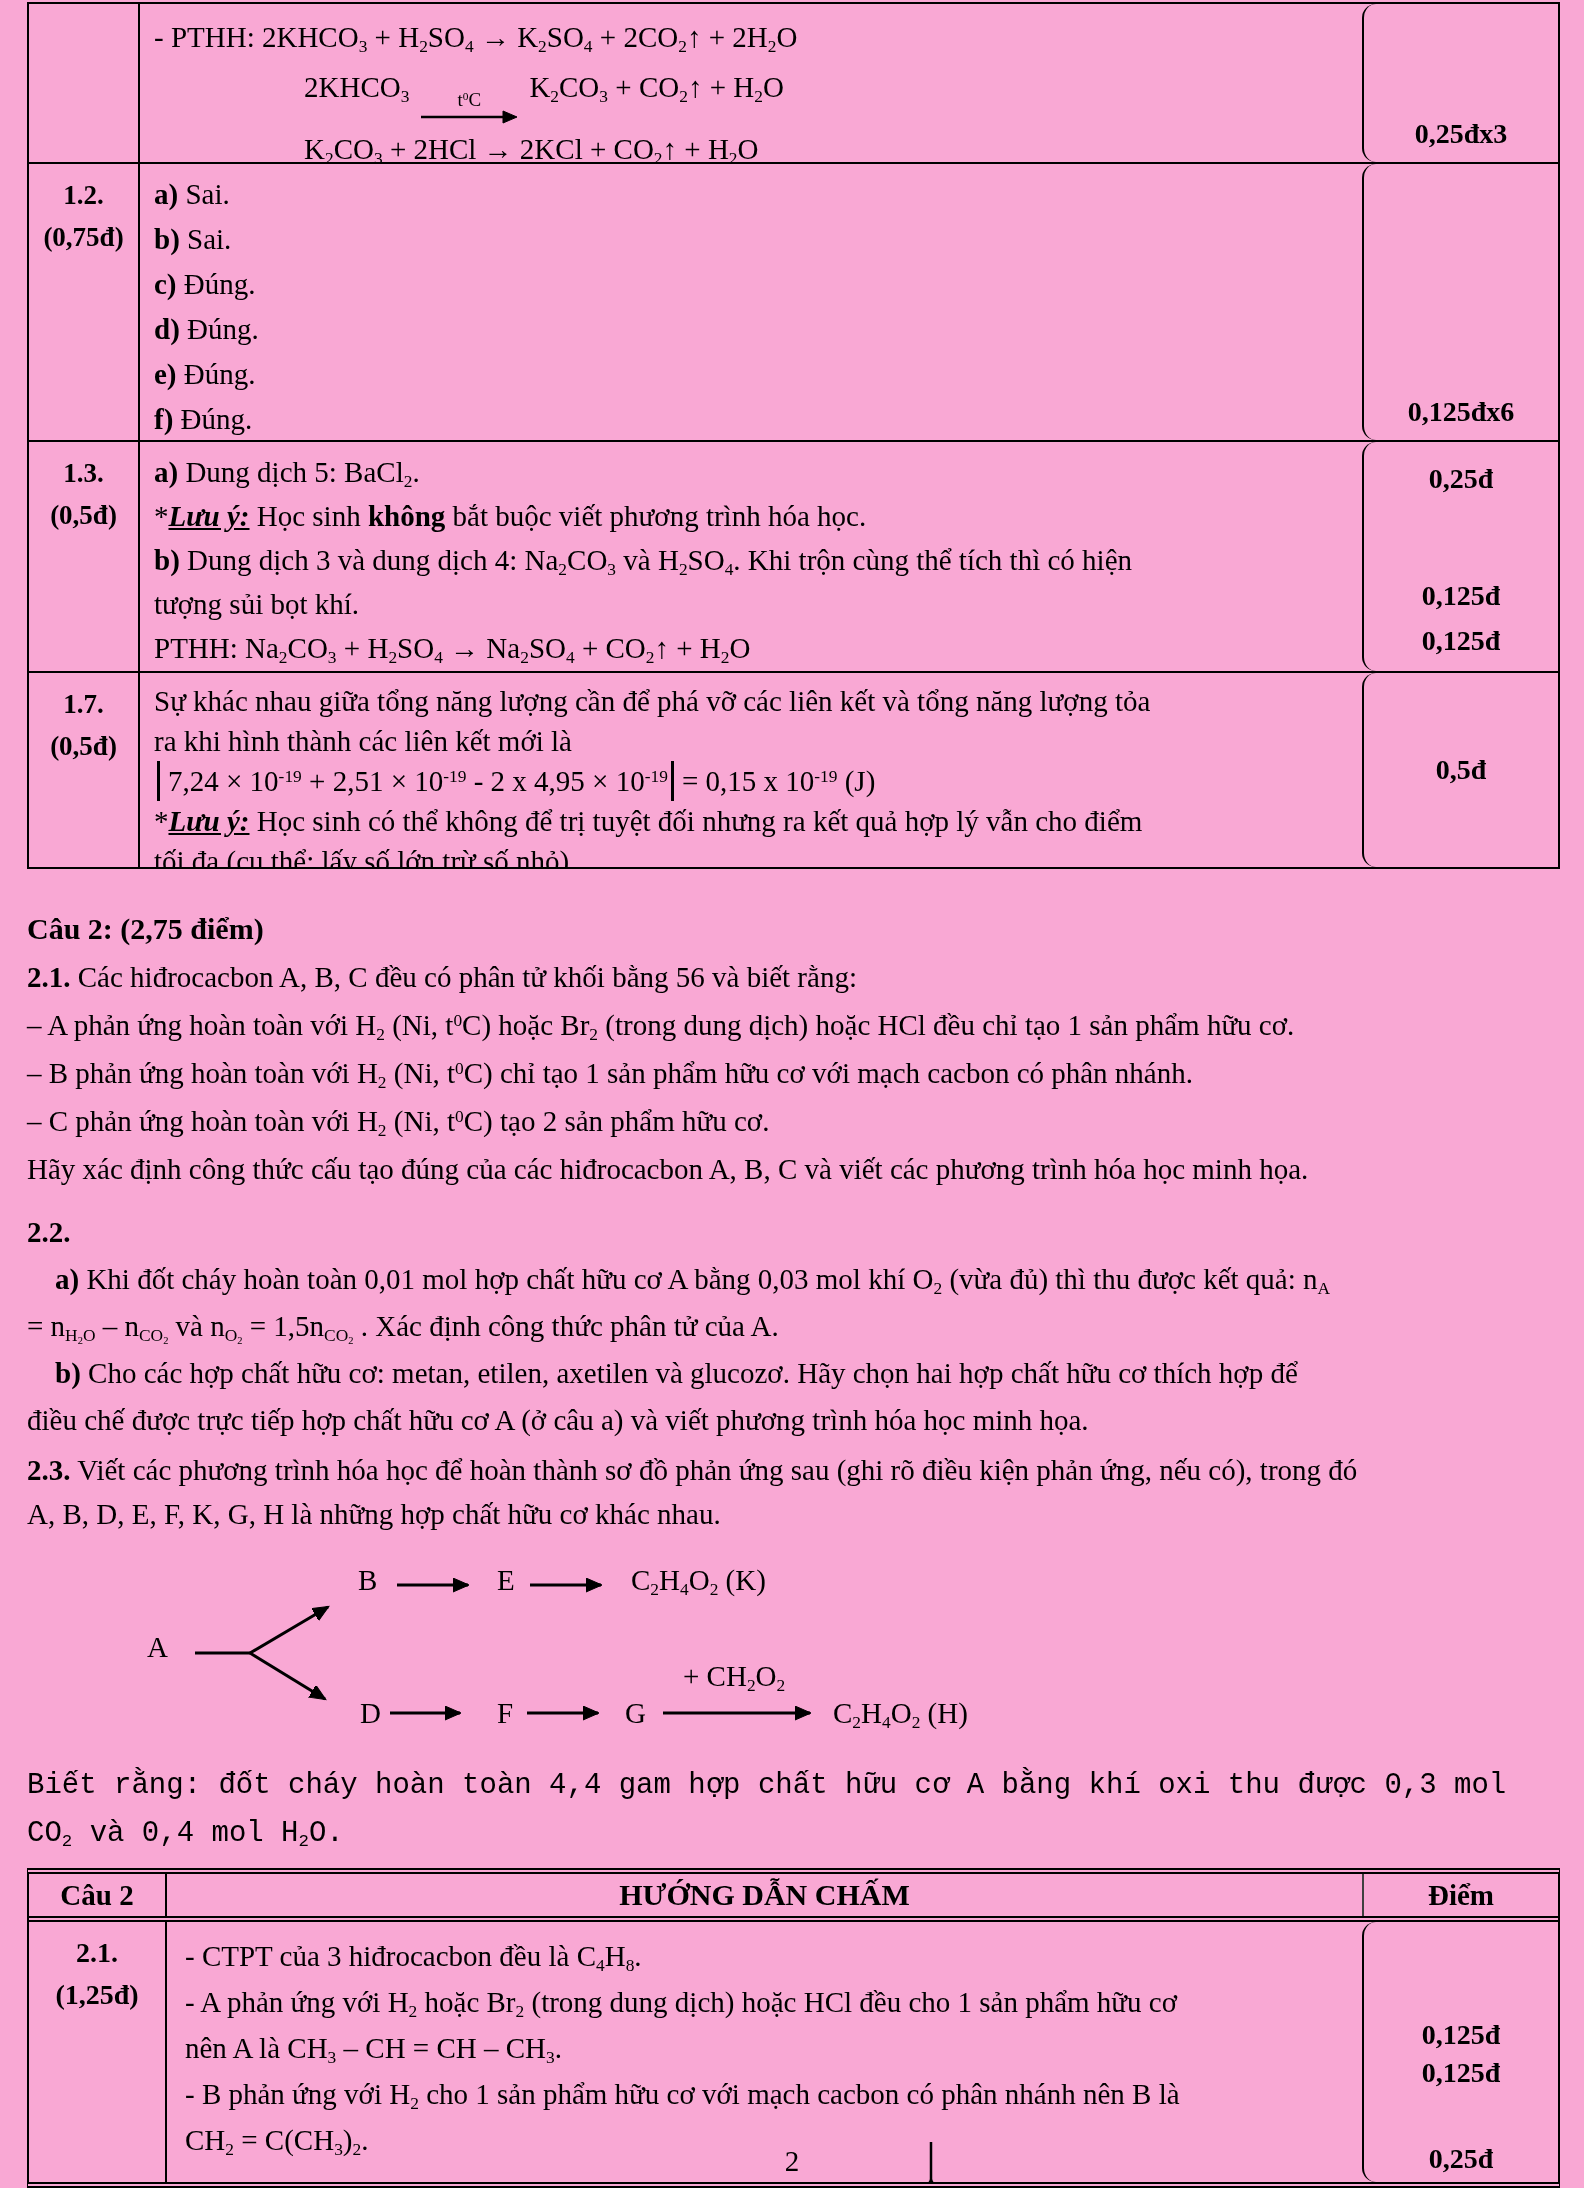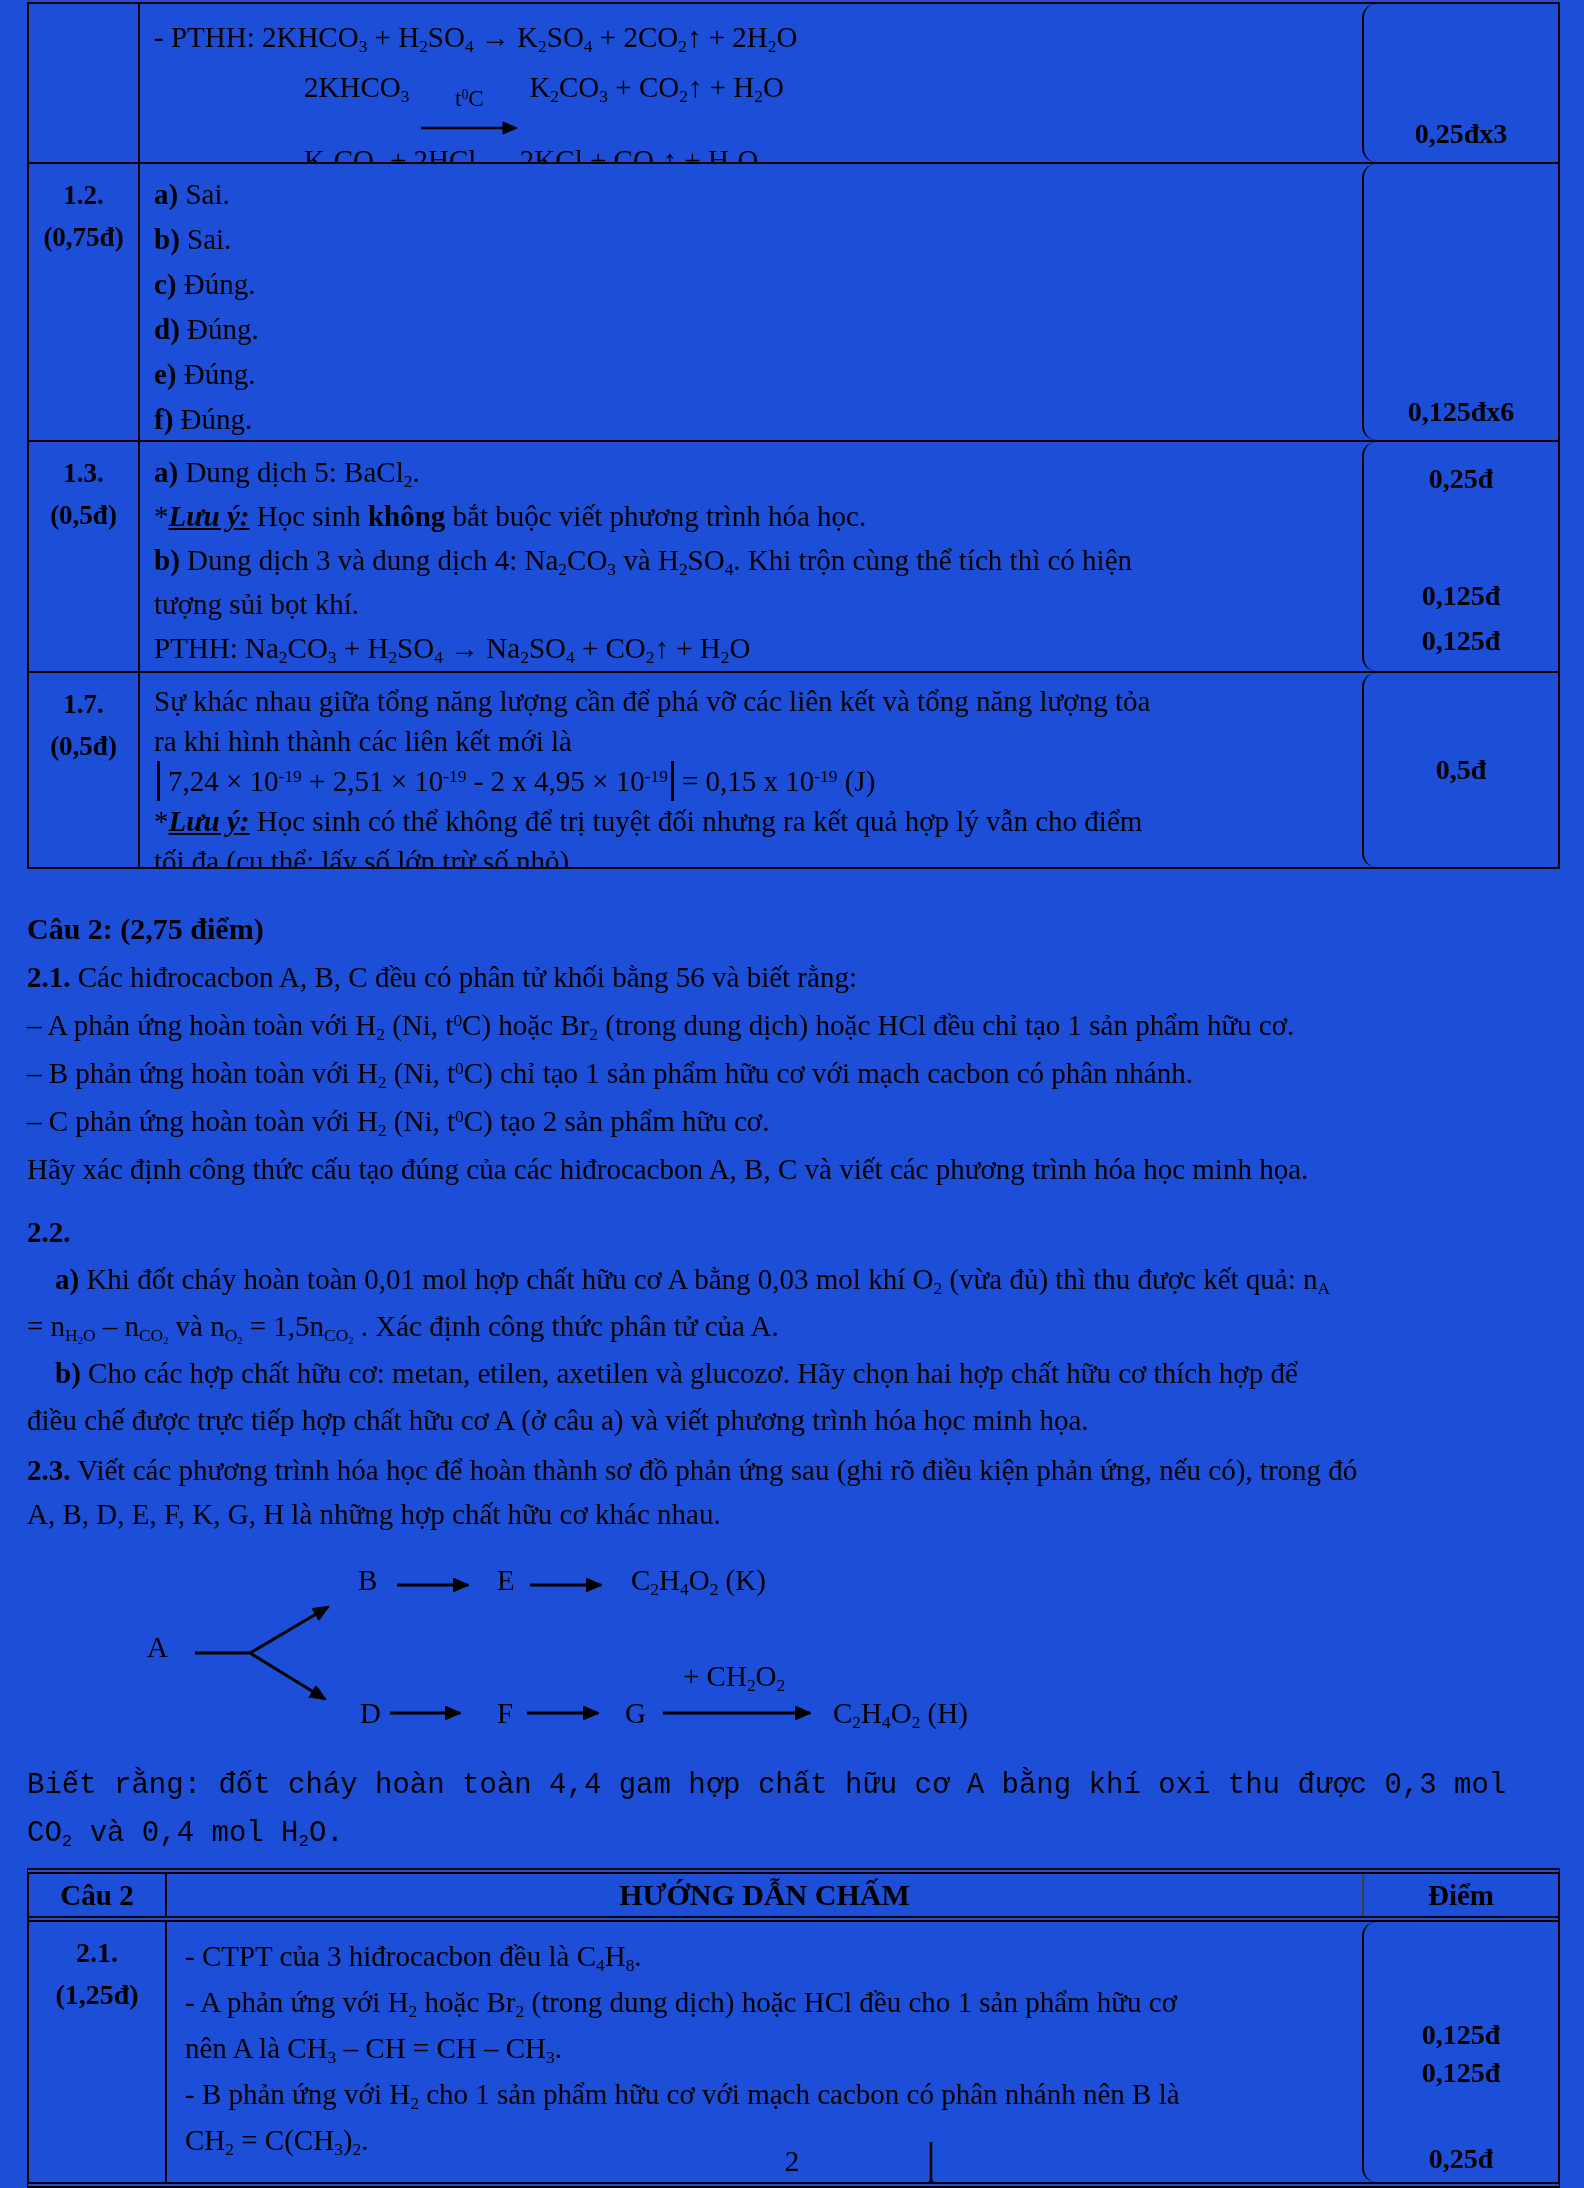--- a/index.html
+++ b/index.html
@@ -1,17 +1,17 @@
 <!DOCTYPE html>
 <html><head>
 <meta charset="utf-8">
 <style>
   html,body{margin:0;padding:0;background:#fff;}
   .page{
-    width:1584px;height:2188px;position:relative;background:#1d4ed8;
+    width:1584px;height:2188px;position:relative;background:#f9a8d4;
     box-sizing:border-box;padding:2px 24px 0 27px;overflow:hidden;
     font-family:"Liberation Serif","DejaVu Serif",serif;
     font-size:29px;color:#000;
   }
   sub{font-size:60%;vertical-align:baseline;position:relative;top:0.28em;line-height:0;}
   sup{font-size:60%;vertical-align:baseline;position:relative;top:-0.5em;line-height:0;}
   b{font-weight:700;} i{} u{text-decoration:underline;}
 
   
   .tbl{border:2px solid #000;}
@@ -27,21 +27,21 @@
   .eq.ind{padding-left:150px;}
   .l45{line-height:45px;} .l44{line-height:44px;} .l40{line-height:40px;}
   .pts-end{justify-content:flex-end;padding-bottom:12px;}
   .pts-center{justify-content:center;}
   .pt-first{margin-top:14px;line-height:45px;}
   .pt-last2{margin-top:auto;line-height:45px;text-align:center;padding-bottom:8px;}
   .vbar{display:inline-block;width:3px;height:40px;background:#000;vertical-align:-10px;margin:0 8px 0 3px;}
 
   
   .oarr{display:inline-flex;flex-direction:column;align-items:center;vertical-align:-9px;margin:0 12px;}
-  .oarr .cond{font-size:23px;line-height:17px;margin-bottom:13px;}
+  .oarr .cond{font-size:19px;line-height:17px;margin-bottom:1px;}
   .oarr svg{display:block;}
 
   
   .sec{margin-top:36px;}
   .sec p{margin:0;line-height:48px;}
   .hd{font-weight:700;font-size:30px;}
   .blk2{margin-top:16px;}
   .blk2 p{line-height:47px;}
   .blk3{margin-top:4px;}
   .blk3 p{line-height:44px;}

